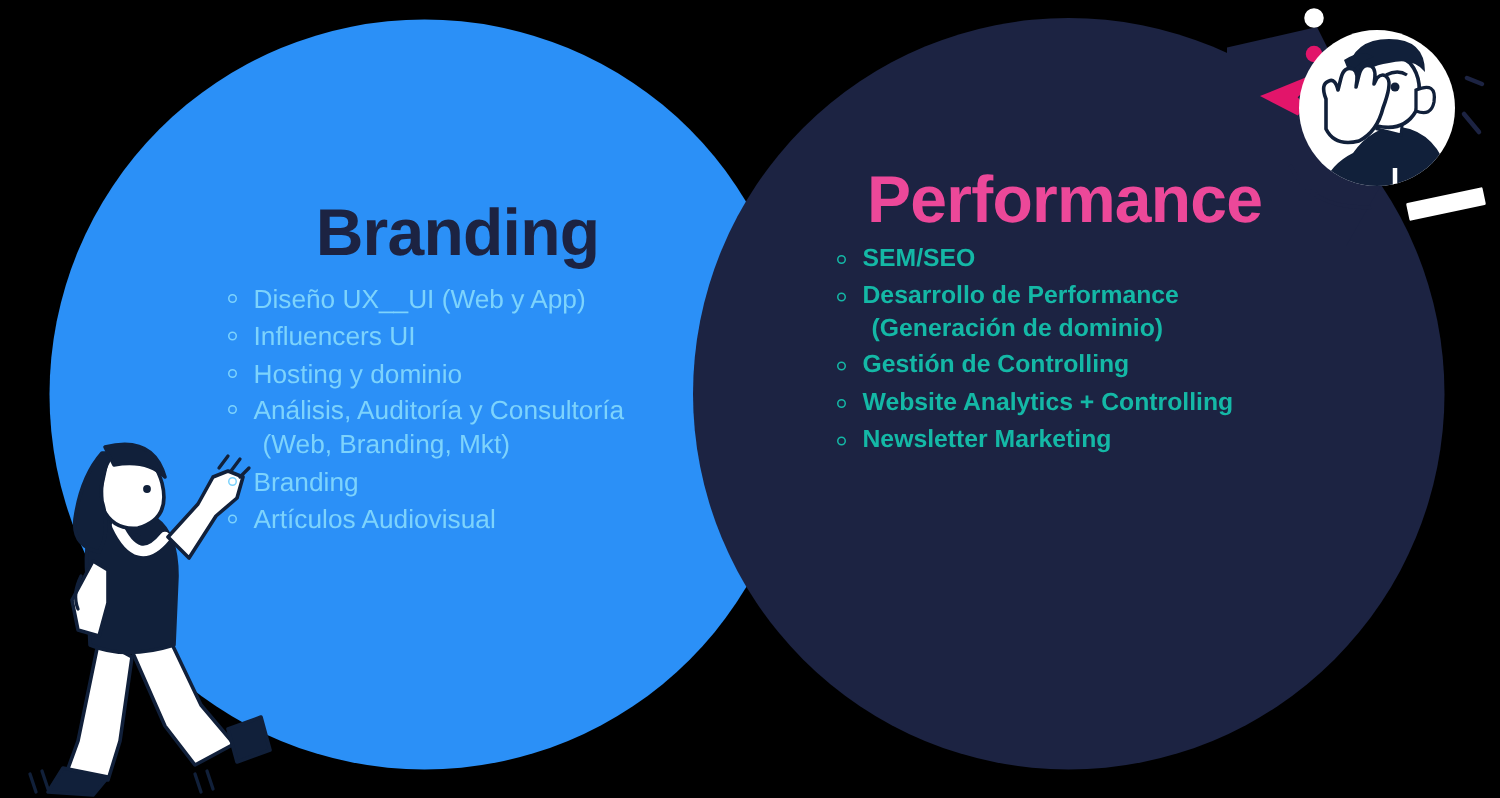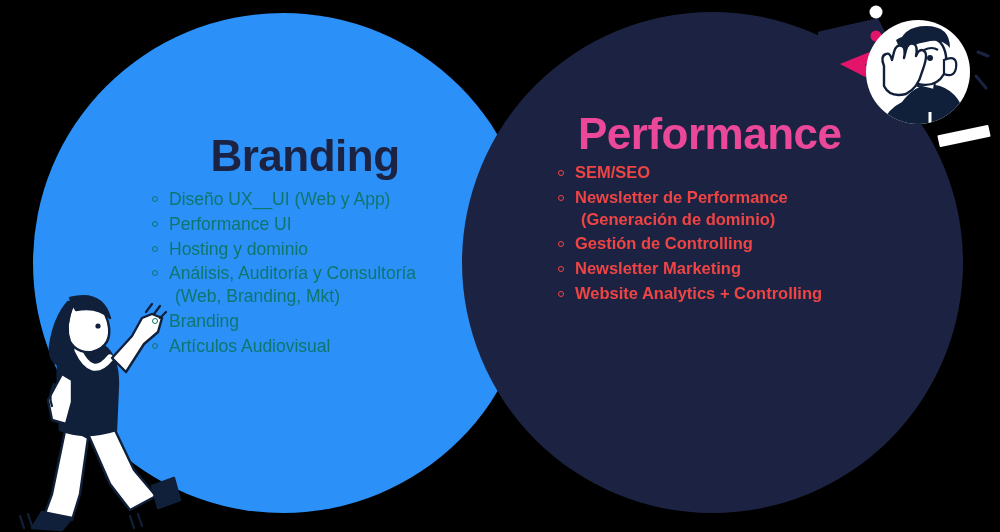--- a/index.html
+++ b/index.html
@@ -63,26 +63,26 @@
   ul.svc li .bullet {
     position:absolute;
     left:2px; top:8px;
     width:6px; height:6px;
     border-radius:50%;
     border:1.4px solid currentColor;
     box-sizing:border-box;
   }
   #branding-panel ul.svc {
     font-size:17.5px;
-    color:#0f766e;
+    color:#7dd3fc;
     font-weight:400;
   }
   #performance-panel ul.svc {
     font-size:16.5px;
-    color:#ef4444;
+    color:#14b8a6;
     font-weight:bold;
   }
   #performance-panel ul.svc li { margin-bottom:3px; line-height:1.32; }
   .cont { display:block; padding-left:6px; }
 
   
   #badge-illustration {
     position:absolute;
     left:818px; top:-6px;
     width:182px; height:170px;
@@ -191,21 +191,21 @@
 
   <div class="panel" id="branding-panel">
     <div class="title">Branding</div>
     <ul class="svc">
       <li>
         <span class="bullet"></span>
         <span>Diseño UX__UI (Web y App)</span>
       </li>
       <li>
         <span class="bullet"></span>
-        <span>Performance UI</span>
+        <span>Influencers UI</span>
       </li>
       <li>
         <span class="bullet"></span>
         <span>Hosting y dominio</span>
       </li>
       <li>
         <span class="bullet"></span>
         <span>Análisis, Auditoría y Consultoría</span>
         <span class="cont">(Web, Branding, Mkt)</span>
       </li>
@@ -222,31 +222,31 @@
 
   <div class="panel" id="performance-panel">
     <div class="title">Performance</div>
     <ul class="svc">
       <li>
         <span class="bullet"></span>
         <span>SEM/SEO</span>
       </li>
       <li>
         <span class="bullet"></span>
-        <span>Newsletter de Performance</span>
+        <span>Desarrollo de Performance</span>
         <span class="cont">(Generación de dominio)</span>
       </li>
       <li>
         <span class="bullet"></span>
         <span>Gestión de Controlling</span>
       </li>
       <li>
         <span class="bullet"></span>
+        <span>Website Analytics + Controlling</span>
+      </li>
+      <li>
+        <span class="bullet"></span>
         <span>Newsletter Marketing</span>
-      </li>
-      <li>
-        <span class="bullet"></span>
-        <span>Website Analytics + Controlling</span>
       </li>
     </ul>
   </div>
 
 </div>
 
 </body></html>

